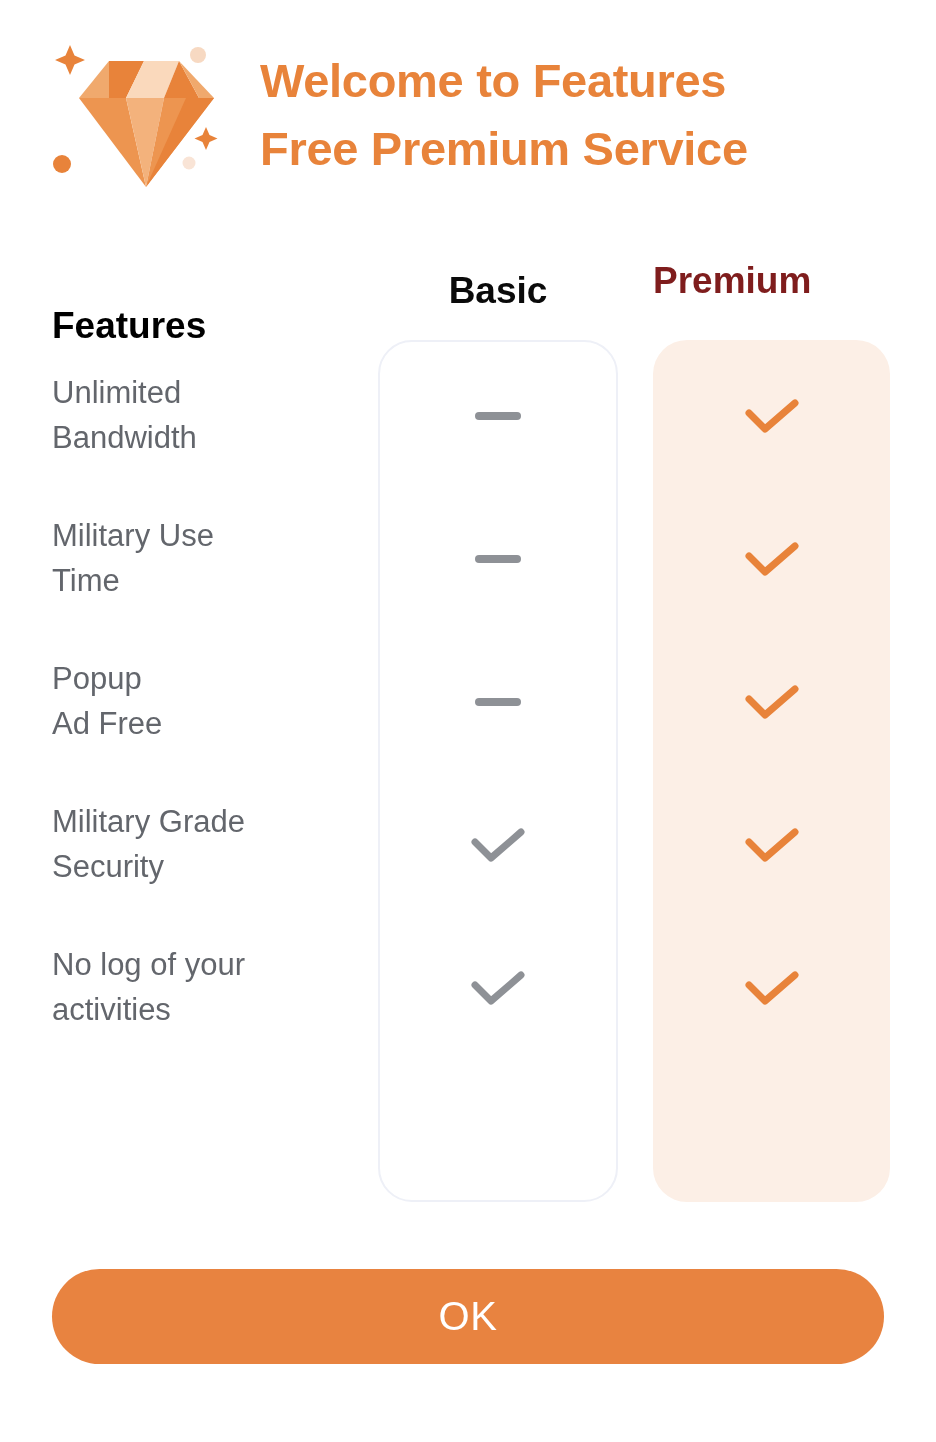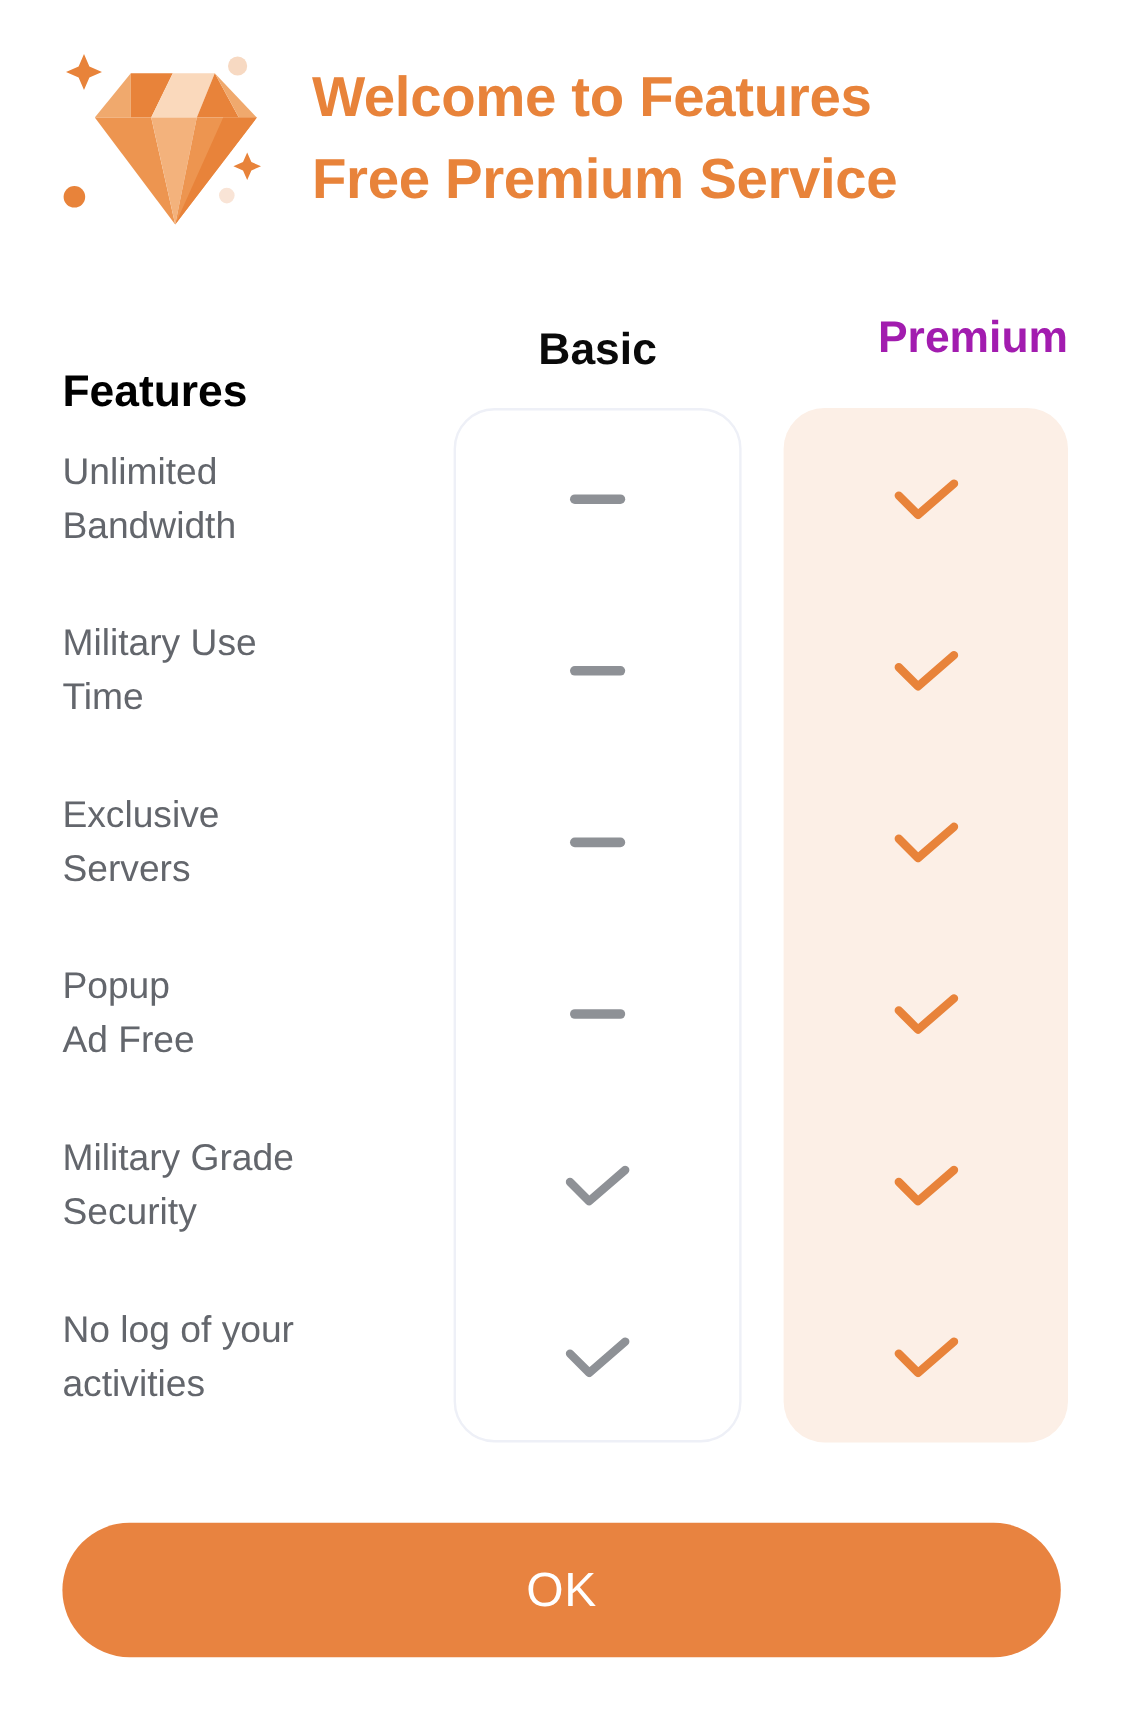--- a/index.html
+++ b/index.html
@@ -66,22 +66,22 @@
     left: 378px;
     top: 272px;
     width: 240px;
     text-align: center;
     color: #0a0a0a;
   }
   .col-head.premium {
     left: 653px;
     top: 262px;
     width: 237px;
-    text-align: right;
-    color: #a21caf;
+    text-align: left;
+    color: #7f1d1d;
   }
 
   
   .card {
     position: absolute;
     top: 340px;
     height: 862px;
     border-radius: 34px;
     box-sizing: border-box;
   }
@@ -143,21 +143,21 @@
   .mark-check svg {
     display: block;
   }
 
   
   .ok-button {
     position: absolute;
     left: 52px;
     top: 1269px;
     width: 832px;
-    height: 112px;
+    height: 95px;
     border: none;
     border-radius: 64px;
     background: #E88340;
     color: #ffffff;
     font-family: "Liberation Sans", "DejaVu Sans", sans-serif;
     font-size: 40px;
     font-weight: normal;
     letter-spacing: 0.5px;
     cursor: pointer;
     padding: 0;
@@ -237,34 +237,20 @@
     </div>
     <div class="cell premium">
       <span class="mark-check">
         <svg width="54" height="34" viewBox="0 0 54 34">
             <path d="M4 14 L20 30 L50 4" fill="none" stroke="#E8833A" stroke-width="7" stroke-linecap="round" stroke-linejoin="round"></path>
           </svg>
       </span>
     </div>
   </div>
 
-  <div class="row">
-    <div class="feature-label">Exclusive
-Servers</div>
-    <div class="cell basic">
-      <span class="mark-dash"></span>
-    </div>
-    <div class="cell premium">
-      <span class="mark-check">
-        <svg width="54" height="34" viewBox="0 0 54 34">
-            <path d="M4 14 L20 30 L50 4" fill="none" stroke="#E8833A" stroke-width="7" stroke-linecap="round" stroke-linejoin="round"></path>
-          </svg>
-      </span>
-    </div>
-  </div>
 
   <div class="row">
     <div class="feature-label">Popup
 Ad Free</div>
     <div class="cell basic">
       <span class="mark-dash"></span>
     </div>
     <div class="cell premium">
       <span class="mark-check">
         <svg width="54" height="34" viewBox="0 0 54 34">

